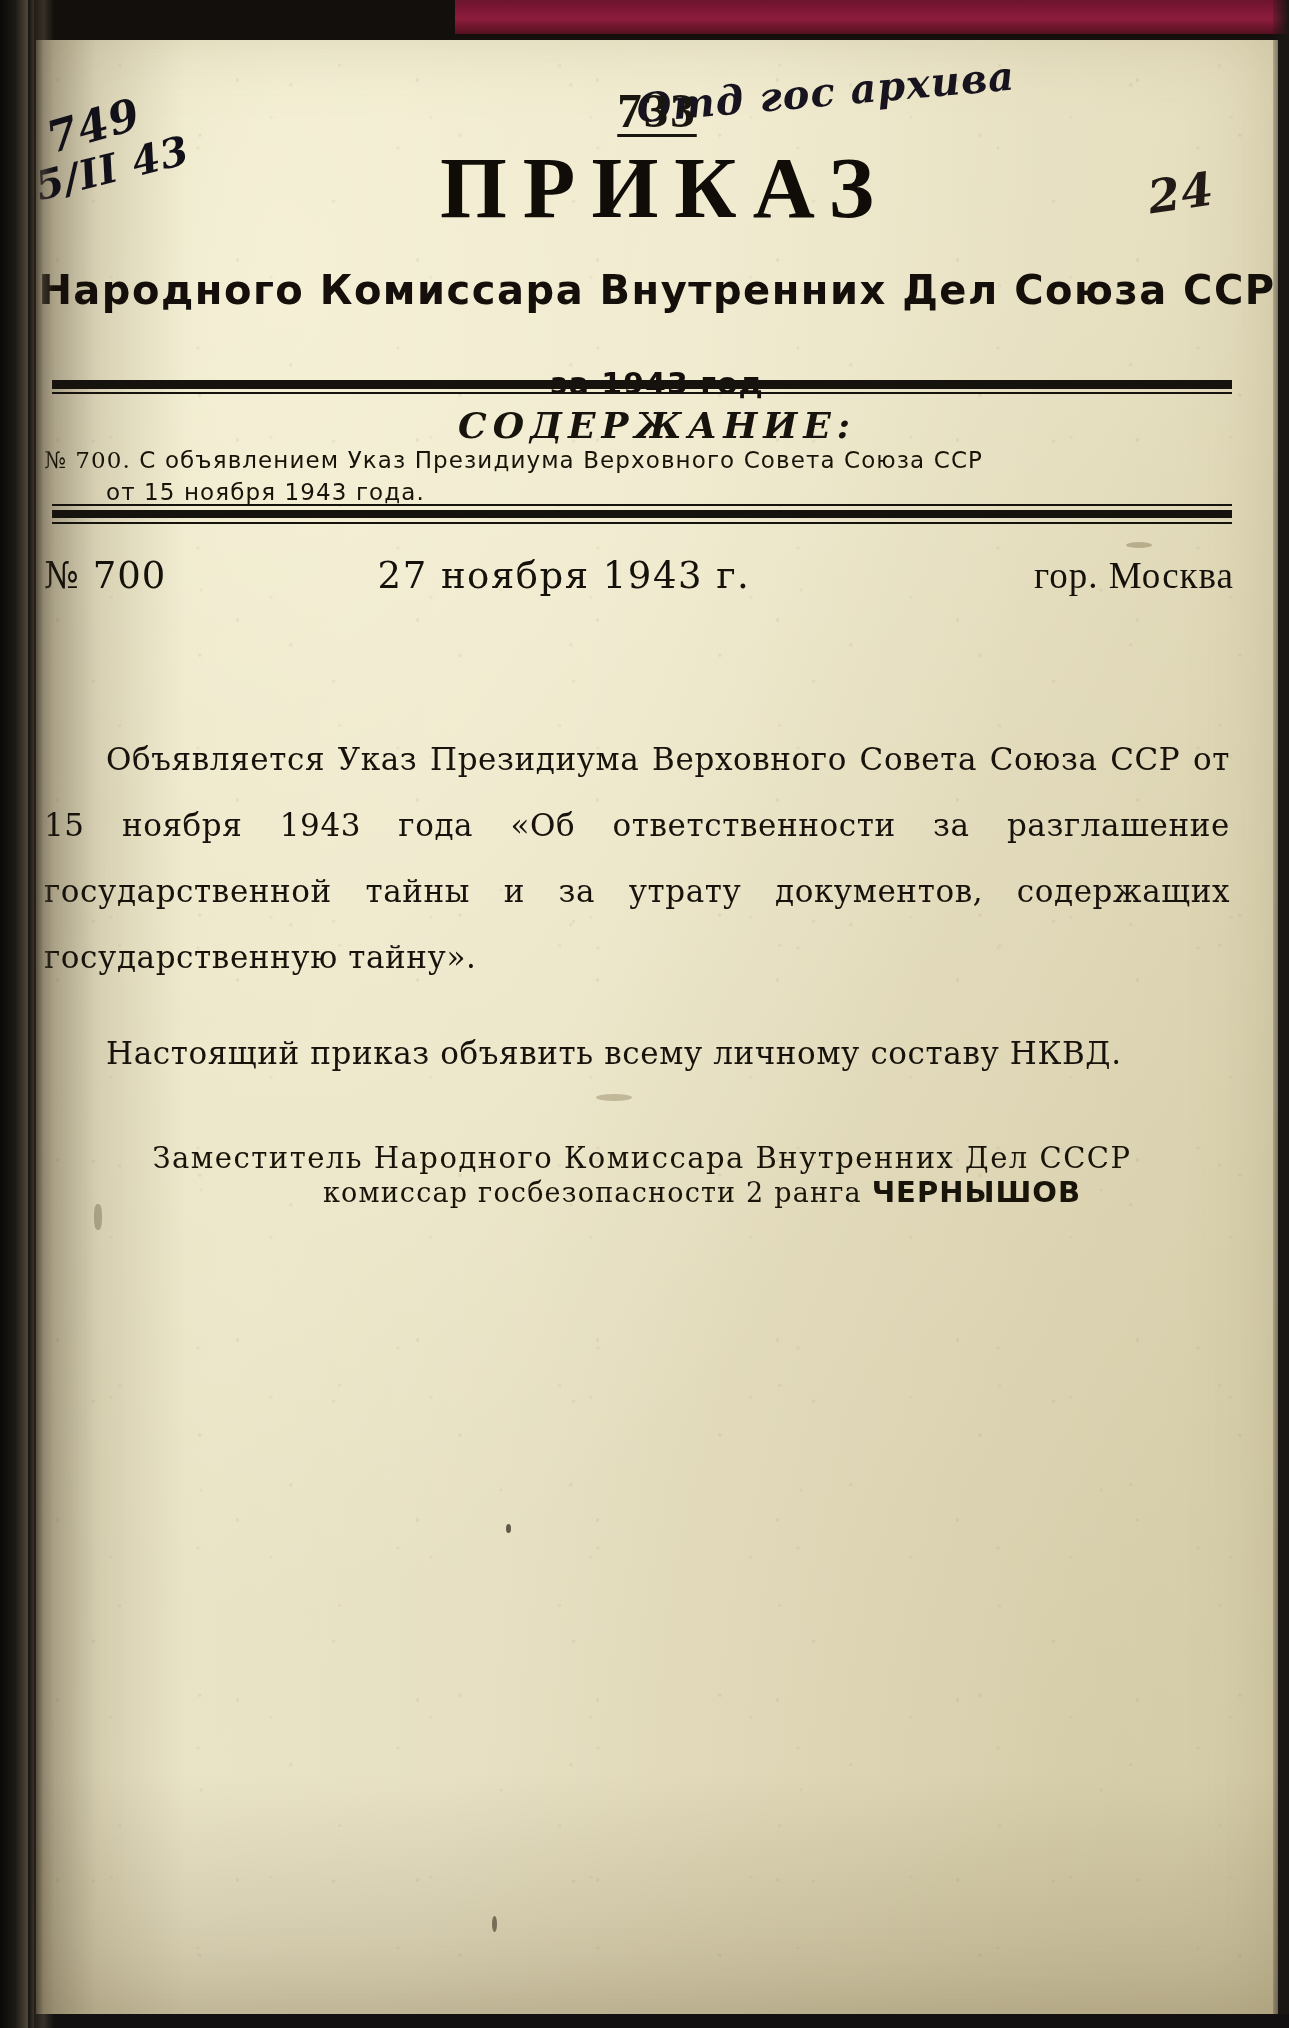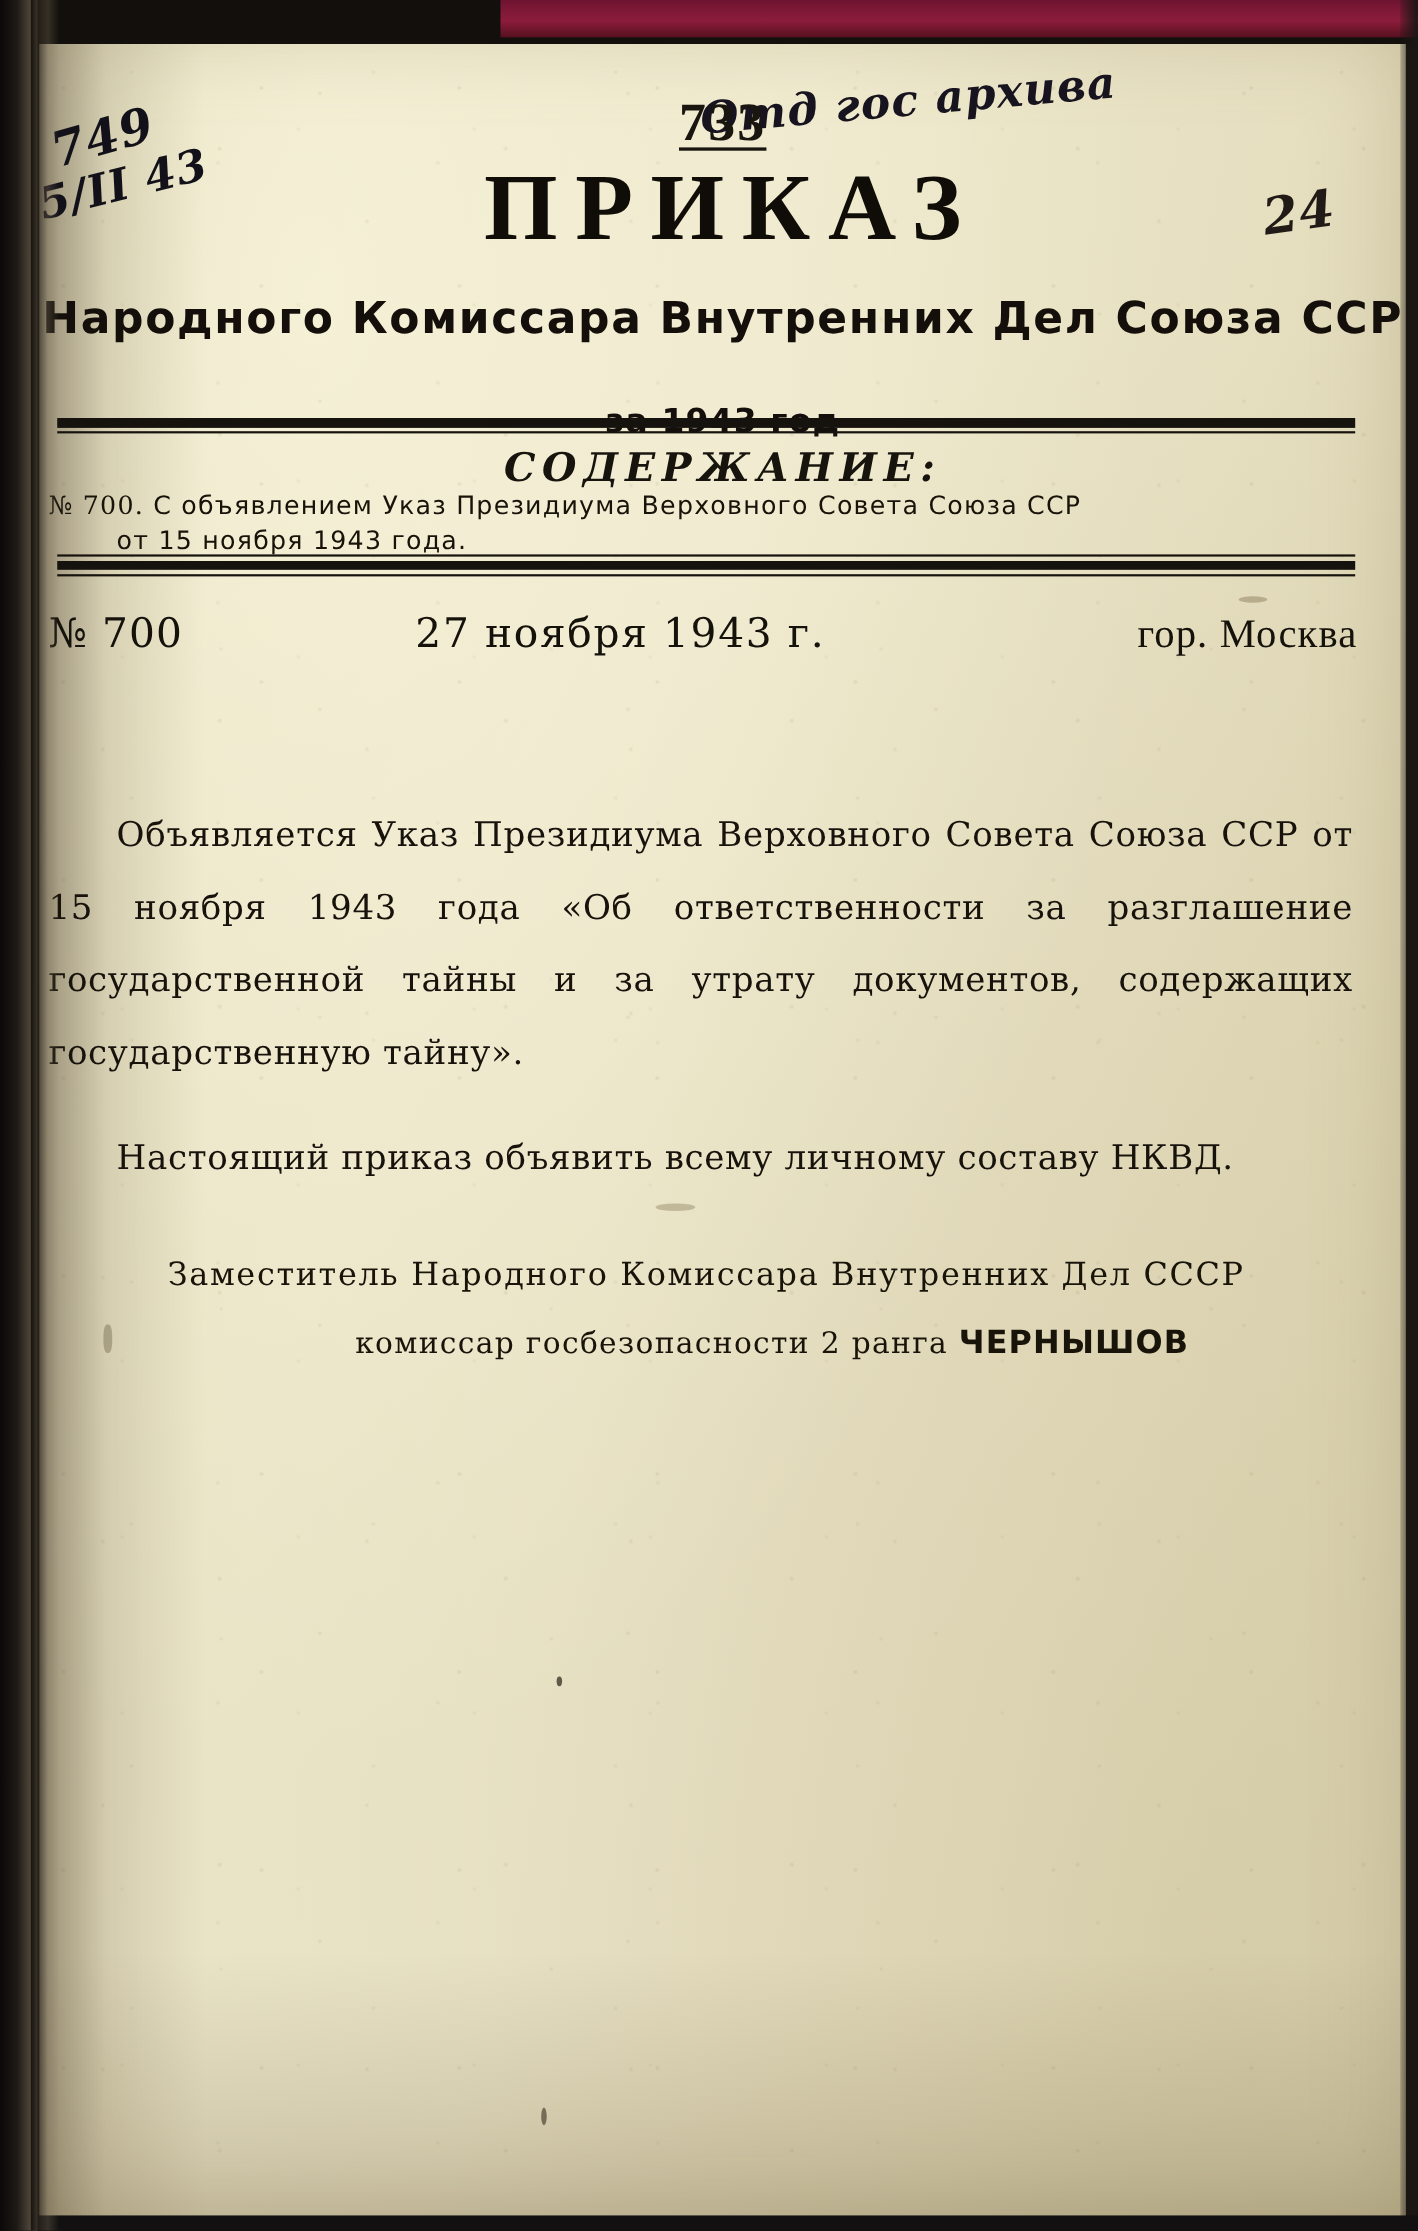--- a/index.html
+++ b/index.html
@@ -314,21 +314,20 @@
   .sign-line1 {
     text-align: center;
     font-size: 29px;
     letter-spacing: 1.5px;
     padding-left: 10px;
   }
   .sign-line2 {
     text-align: center;
     font-size: 27px;
     letter-spacing: 1.2px;
-    margin-top: 28px;
     padding-left: 130px;
   }
   .sign-name {
     font-family: "DejaVu Sans", sans-serif;
     font-weight: 700;
     font-size: 29px;
     letter-spacing: 1px;
   }
 
   

